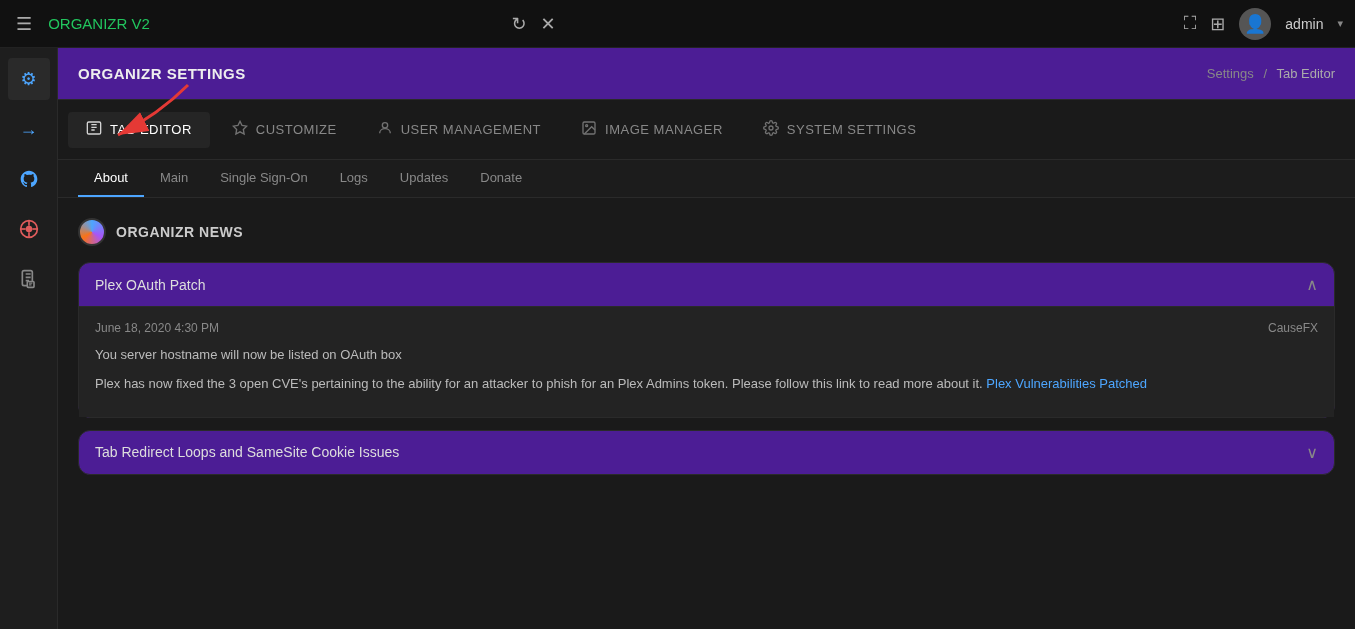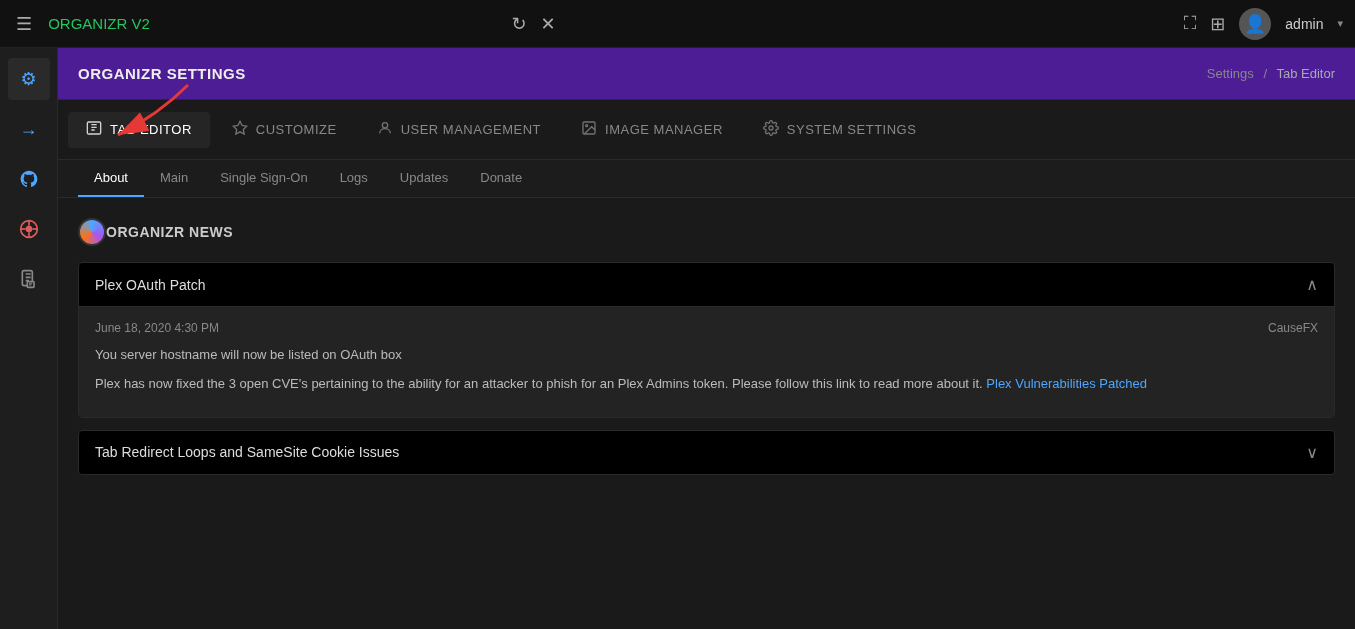--- a/index.html
+++ b/index.html
@@ -178,42 +178,43 @@
       flex: 1;
       overflow-y: auto;
       padding: 20px;
       background: #1a1a1a;
     }
 
     
     .news-header {
       display: flex;
       align-items: center;
+      gap: 10px;
       margin-bottom: 16px;
       text-align: center;
     }
     .news-icon {
       width: 28px;
       height: 28px;
       border-radius: 50%;
       background: conic-gradient(#4da6ff 0%, #a855f7 33%, #f97316 66%, #4da6ff 100%);
       border: 2px solid #333;
     }
     .news-title {
       color: #ccc;
       font-size: 14px;
       font-weight: 600;
       letter-spacing: 0.5px;
     }
 
     
     .news-item {
-      background: #000000;
+      background: #4c1d95;
       border: 1px solid #2a2a2a;
-      border-radius: 4px;
+      border-radius: 12px;
       margin-bottom: 12px;
     }
     .news-item-header {
       display: flex;
       align-items: center;
       justify-content: space-between;
       padding: 12px 16px;
       cursor: pointer;
       color: #ddd;
       font-size: 14px;

